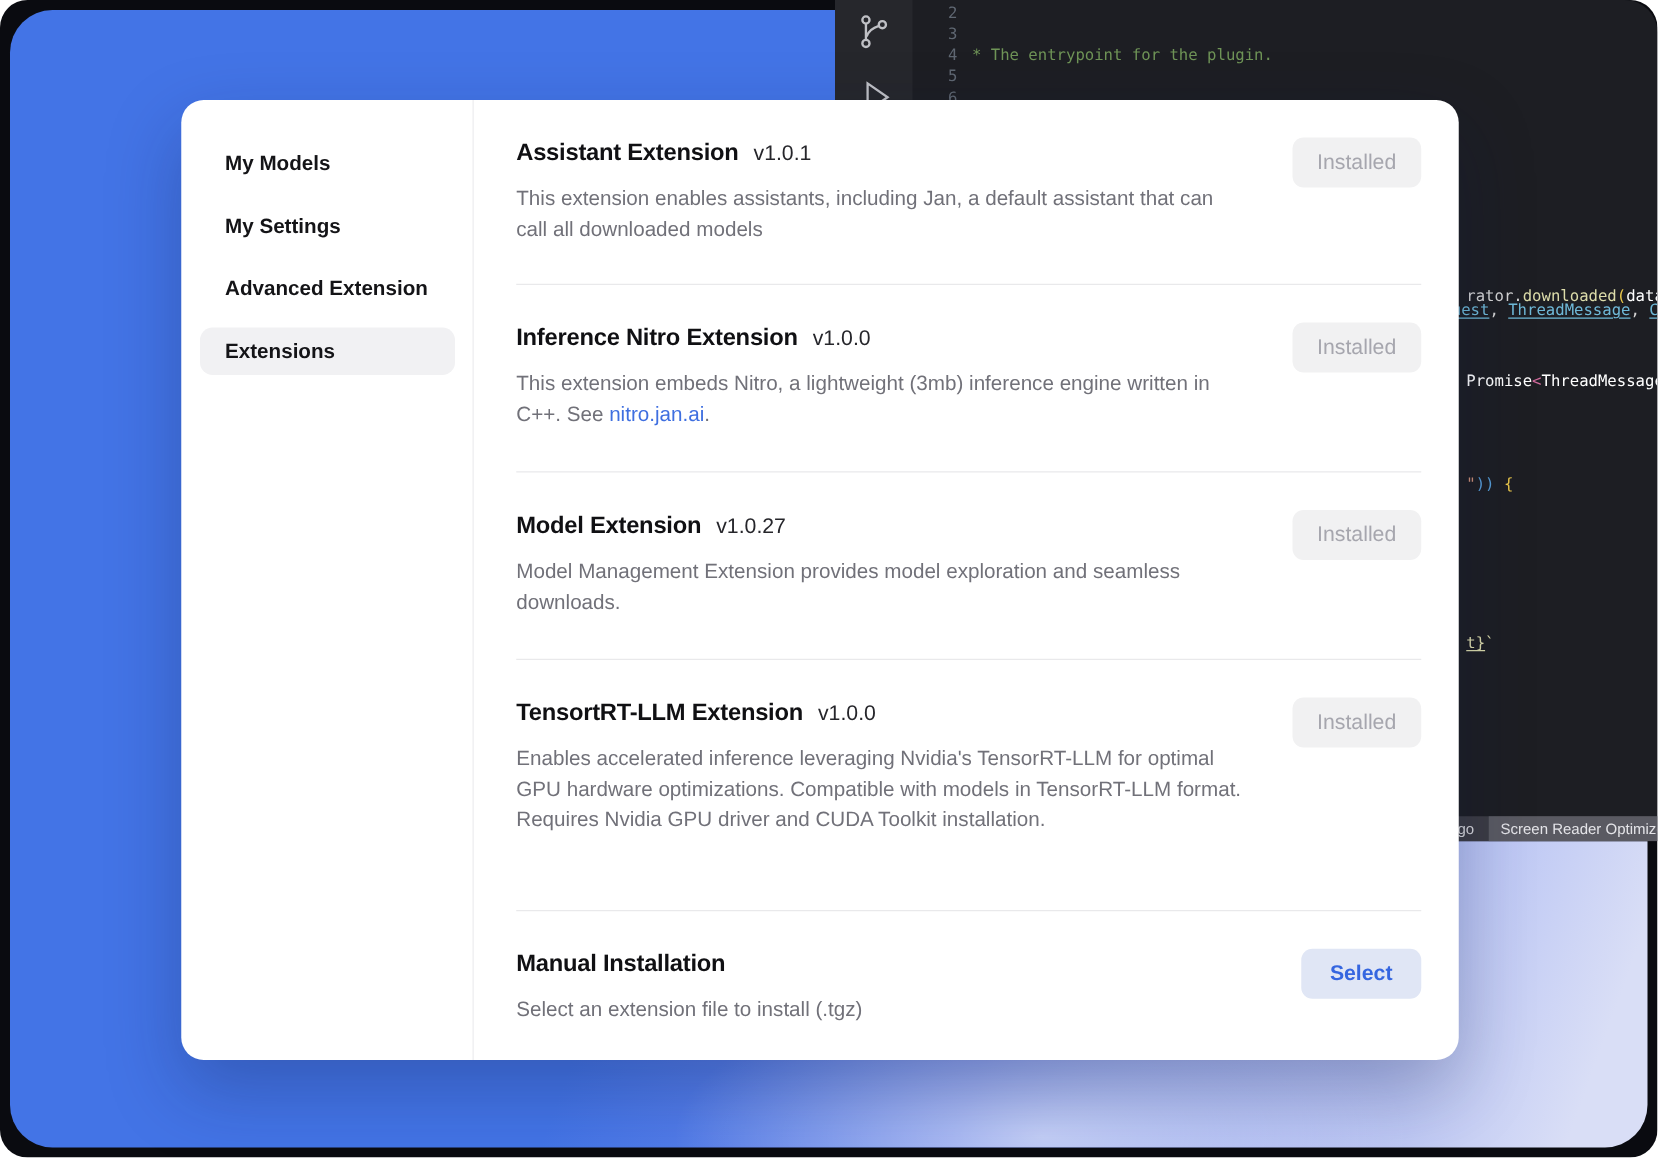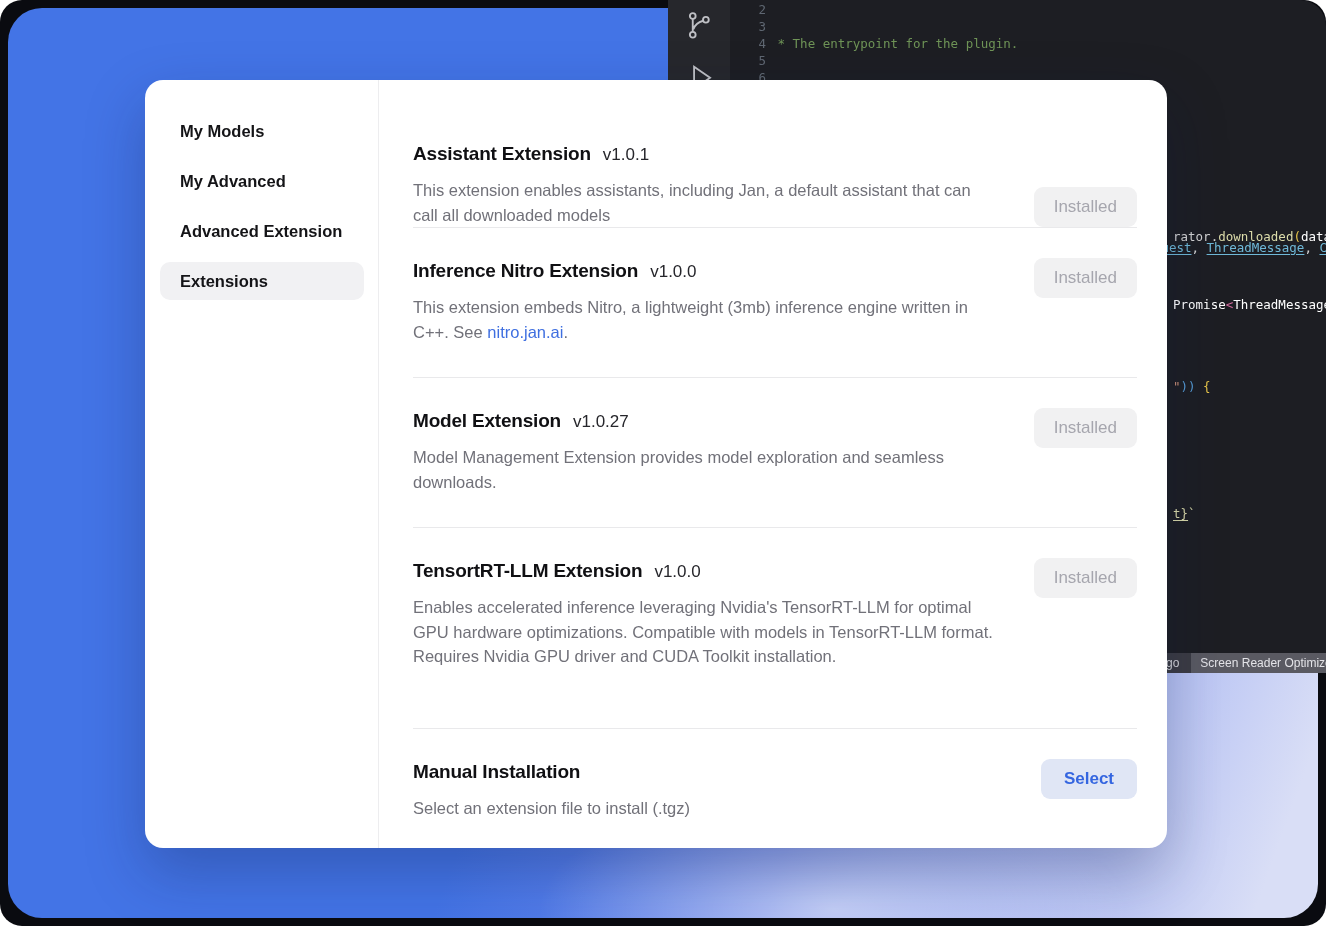--- a/index.html
+++ b/index.html
@@ -37,21 +37,21 @@
   .statusitem{background:#5a5a62;color:#e4e4e8;padding:2px 9px;white-space:nowrap;height:20px;display:flex;align-items:center;}
 
   
   .card{position:absolute;left:145px;top:80px;width:1022px;height:768px;background:#ffffff;border-radius:18px;
     box-shadow:0 24px 60px rgba(15,25,70,.28);display:flex;overflow:hidden;}
   .side{width:234px;flex:0 0 234px;border-right:1px solid #ededef;padding:32px 14px 0 15px;}
   .side-item{padding:8px 20px;margin-bottom:12px;border-radius:10px;font-size:16.5px;line-height:22px;font-weight:700;color:#141417;cursor:pointer;}
   .side-item.active{background:#f1f1f3;}
   .content{flex:1;padding:0 30px 0 34px;display:flex;flex-direction:column;}
   .row{display:flex;justify-content:space-between;align-items:flex-start;padding-top:30px;border-bottom:1px solid #e9e9eb;}
-  .row.r1{height:148px;align-items:flex-end;} .row.r2{height:150px;} .row.r3{height:150px;} .row.r4{height:201px;}
+  .row.r1{height:148px;} .row.r2{height:150px;} .row.r3{height:150px;} .row.r4{height:201px;}
   .row.r5{flex:1;border-bottom:none;}
   .ttl-line{display:flex;align-items:baseline;}
   .ext-name{font-size:19px;line-height:26px;font-weight:700;color:#101013;letter-spacing:-.2px;}
   .ext-ver{font-size:17px;font-weight:400;color:#26262b;margin-left:12px;}
   .ext-desc{margin:11px 0 0;font-size:16.5px;line-height:24.5px;color:#717179;max-width:585px;font-weight:400;}
   .desc-link{color:#3f6fe0;text-decoration:none;cursor:pointer;}
   .btn{border:none;border-radius:9px;font-family:"Liberation Sans",sans-serif;white-space:nowrap;}
   .btn-installed{background:#f1f1f2;color:#a6a6ae;font-size:17px;font-weight:500;padding:10px 20px;}
   .btn-select{background:#e0e6f5;color:#3566e0;font-size:17px;font-weight:700;padding:10px 23px;cursor:pointer;}
 </style>
@@ -104,21 +104,21 @@
 
     <div class="statusbar">
       <span>go</span>
       <span class="statusitem">Screen Reader Optimized</span>
     </div>
   </div>
 
   <div class="card">
     <div class="side">
       <div class="side-item">My Models</div>
-      <div class="side-item">My Advanced</div>
+      <div class="side-item">My Settings</div>
       <div class="side-item">Advanced Extension</div>
       <div class="side-item active">Extensions</div>
     </div>
 
     <div class="content">
 
       <div class="row r1">
         <div>
           <div class="ttl-line">
             <span class="ext-name">Assistant Extension</span>

